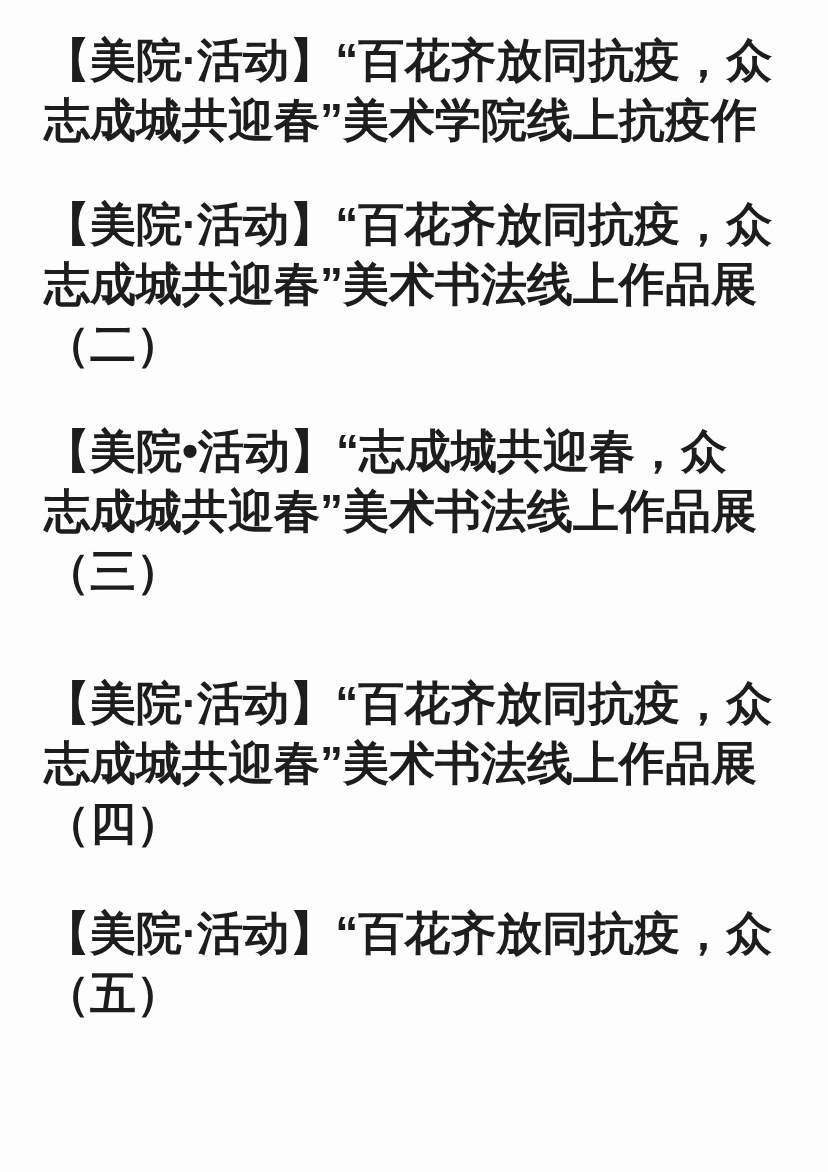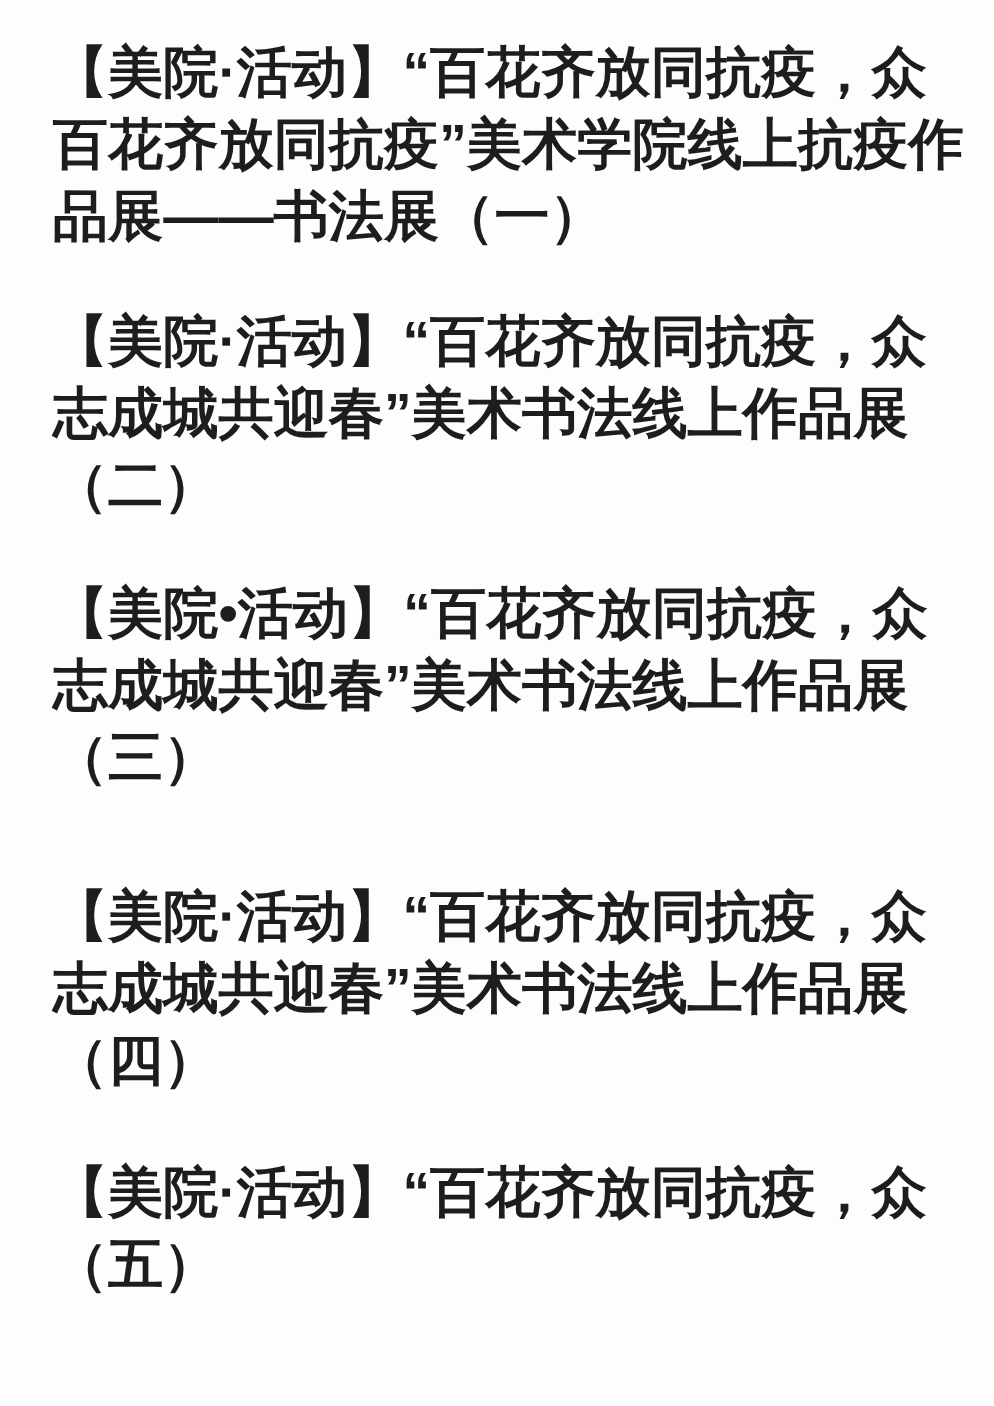--- a/index.html
+++ b/index.html
@@ -36,32 +36,31 @@
   .article-4 { margin-bottom: 50px; }
   .article-5 { margin-bottom: 0; }
 </style>
 </head>
 <body style="background: rgb(253, 253, 253);">
 
 <div class="page">
 
   <div class="article article-1" style="color: rgb(29, 29, 29);">
     <div class="line">【美院·活动】“百花齐放同抗疫，众</div>
-    <div class="line">百花齐放同抗疫”美术学院线上抗疫作</div>
-    <div class="line">品展——书法展（一）</div>
+    <div class="line">志成城共迎春”美术学院线上抗疫作</div>
   </div>
 
   <div class="article article-2" style="color: rgb(29, 29, 29);">
     <div class="line">【美院·活动】“百花齐放同抗疫，众</div>
     <div class="line">志成城共迎春”美术书法线上作品展</div>
     <div class="line">（二）</div>
   </div>
 
   <div class="article article-3" style="color: rgb(29, 29, 29);">
-    <div class="line">【美院•活动】“百花齐放同抗疫，众</div>
+    <div class="line">【美院•活动】“志成城共迎春，众</div>
     <div class="line">志成城共迎春”美术书法线上作品展</div>
     <div class="line">（三）</div>
   </div>
 
   <div class="article article-4" style="color: rgb(29, 29, 29);">
     <div class="line">【美院·活动】“百花齐放同抗疫，众</div>
     <div class="line">志成城共迎春”美术书法线上作品展</div>
     <div class="line">（四）</div>
   </div>
 

